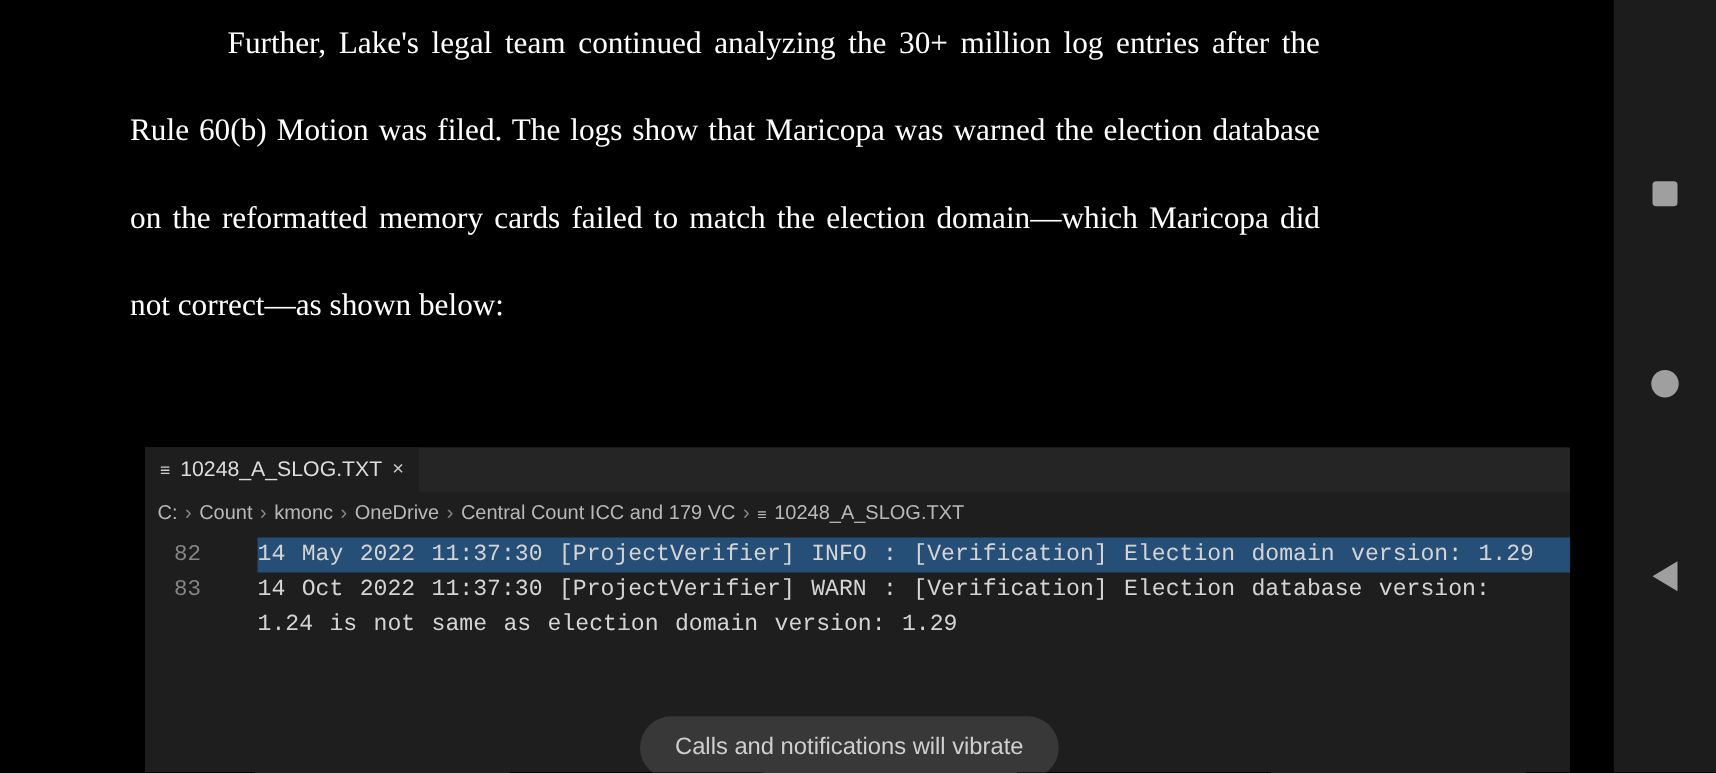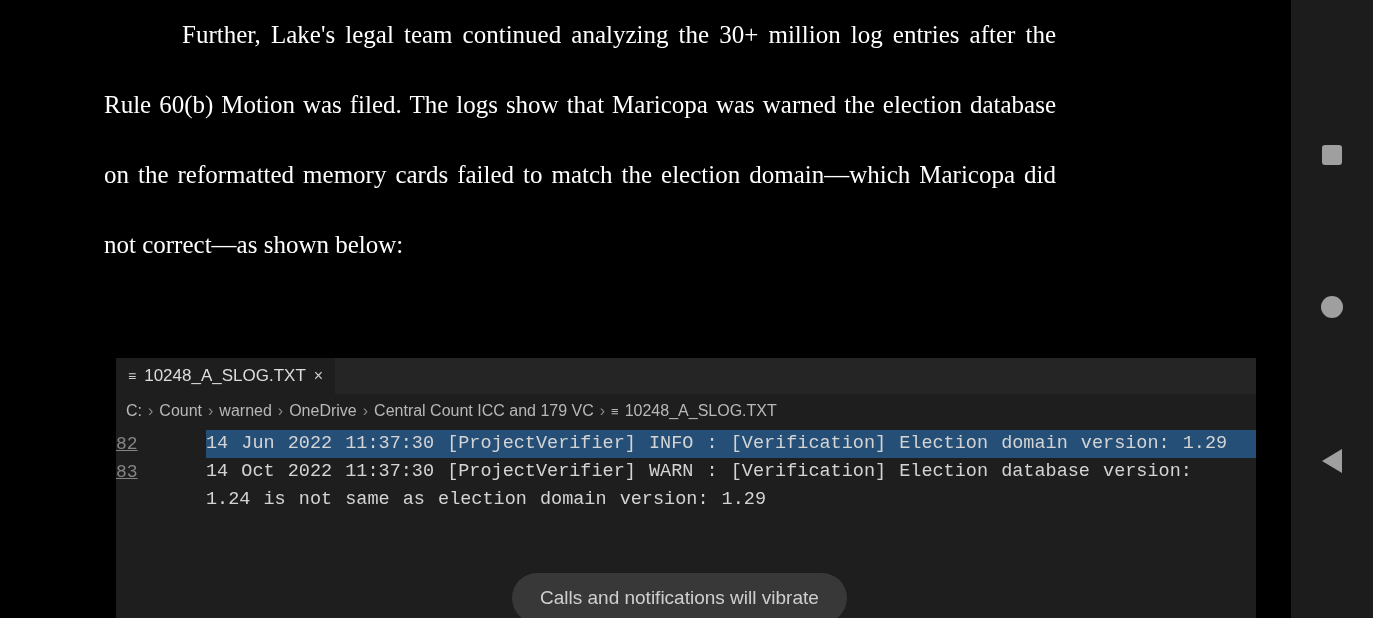--- a/index.html
+++ b/index.html
@@ -83,26 +83,25 @@
       color: #d4d4d4;
       padding-top: 2px;
     }
     .line {
       display: flex;
       align-items: flex-start;
       line-height: 28px;
     }
     .gutter {
       width: 90px;
-      text-align: left;
+      text-align: center;
       padding-right: 22px;
       color: #858585;
       flex-shrink: 0;
       font-size: 18px;
-      text-decoration: underline;
     }
     .code {
       white-space: pre-wrap;
       flex: 1;
       padding-right: 8px;
       word-spacing: 2px;
     }
     .highlight {
       background: #264f78;
     }
@@ -176,33 +175,33 @@
         <span class="file-icon">≡</span>
         <span>10248_A_SLOG.TXT</span>
         <span class="close-x">×</span>
       </div>
     </div>
     <div class="breadcrumbs">
       <span>C:</span>
       <span class="chevron">›</span>
       <span>Count</span>
       <span class="chevron">›</span>
-      <span>warned</span>
+      <span>kmonc</span>
       <span class="chevron">›</span>
       <span>OneDrive</span>
       <span class="chevron">›</span>
       <span>Central Count ICC and 179 VC</span>
       <span class="chevron">›</span>
       <span class="file-icon-bc">≡</span>
       <span>10248_A_SLOG.TXT</span>
     </div>
     <div class="code-area">
       <div class="line">
         <div class="gutter">82</div>
-        <div class="code highlight">14 Jun 2022 11:37:30 [ProjectVerifier] INFO : [Verification] Election domain version: 1.29</div>
+        <div class="code highlight">14 May 2022 11:37:30 [ProjectVerifier] INFO : [Verification] Election domain version: 1.29</div>
       </div>
       <div class="line">
         <div class="gutter">83</div>
         <div class="code">14 Oct 2022 11:37:30 [ProjectVerifier] WARN : [Verification] Election database version: 1.24 is not same as election domain version: 1.29</div>
       </div>
     </div>
   </div>
 
   <div class="toast">
     <span>Calls and notifications will vibrate</span>

